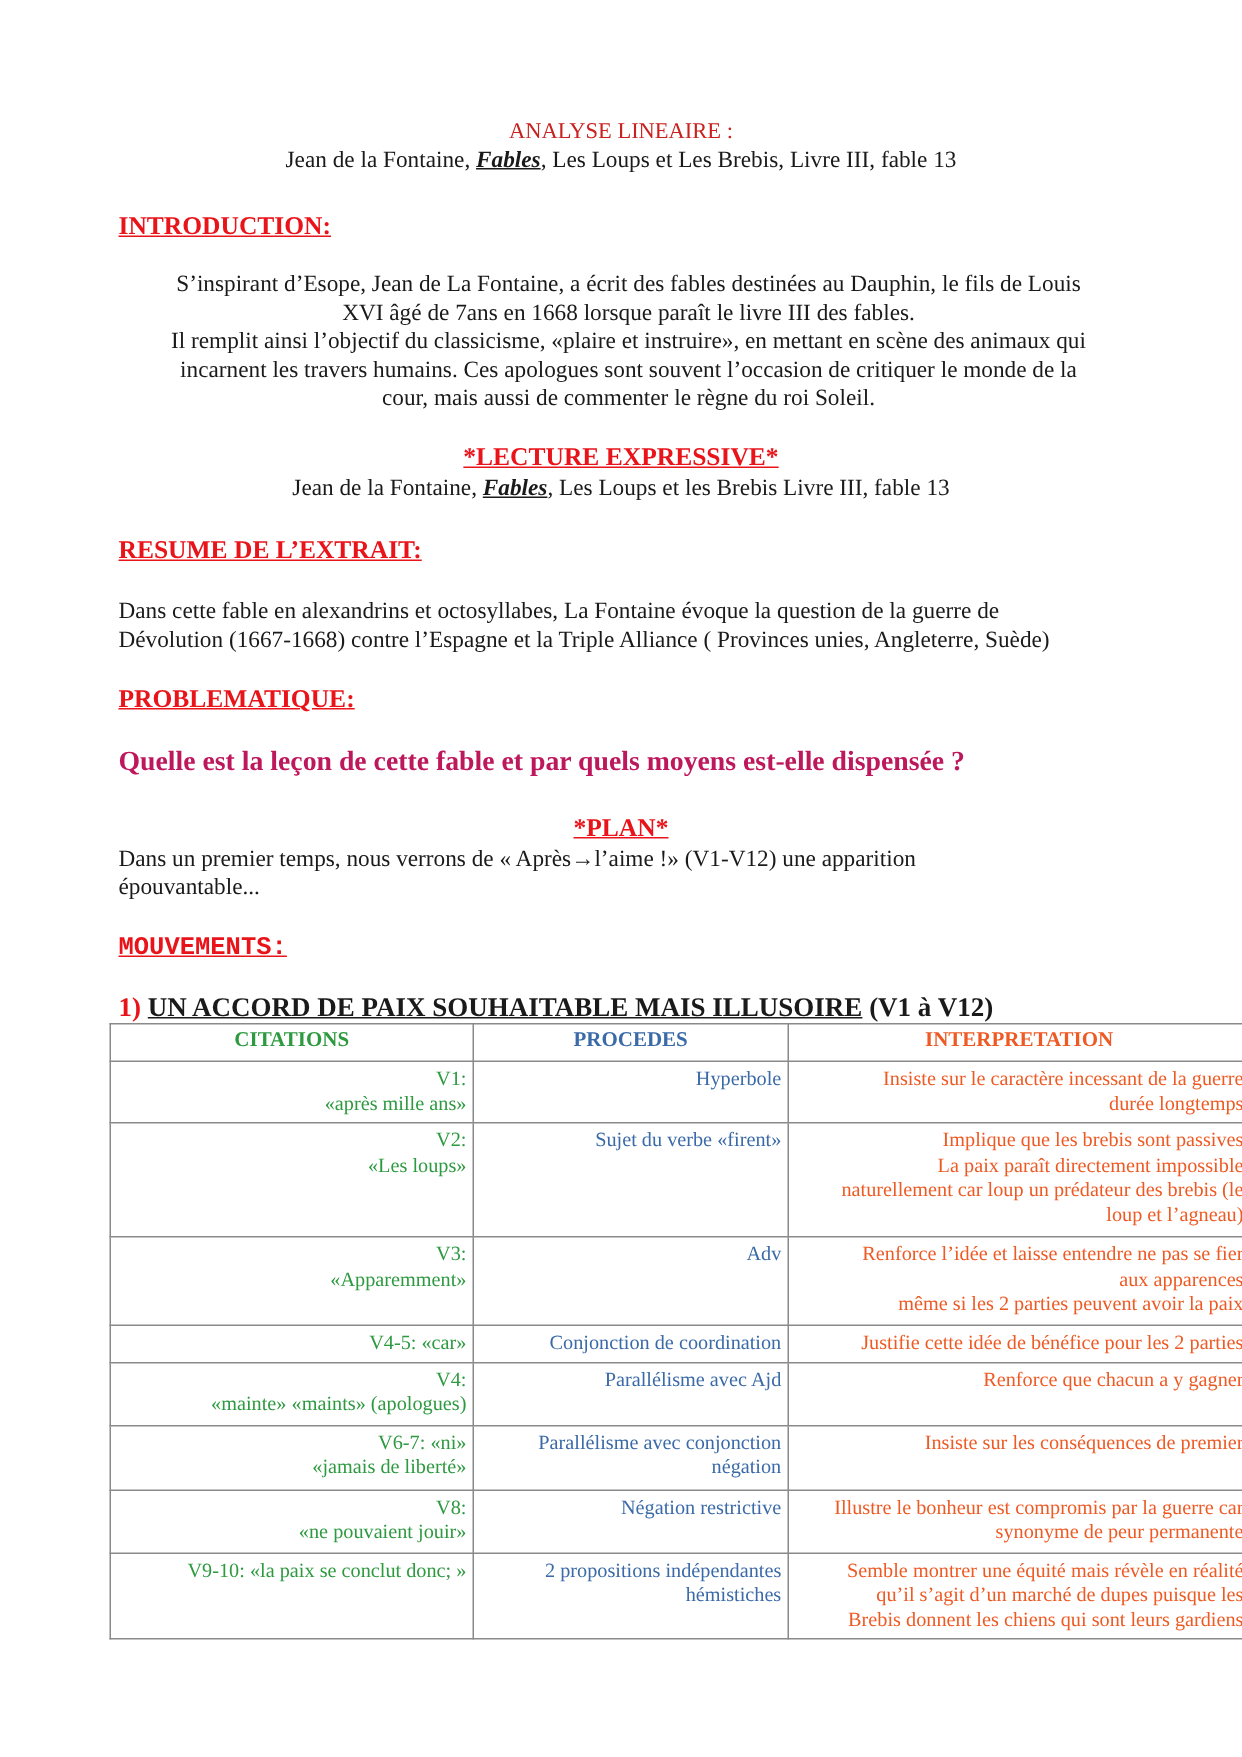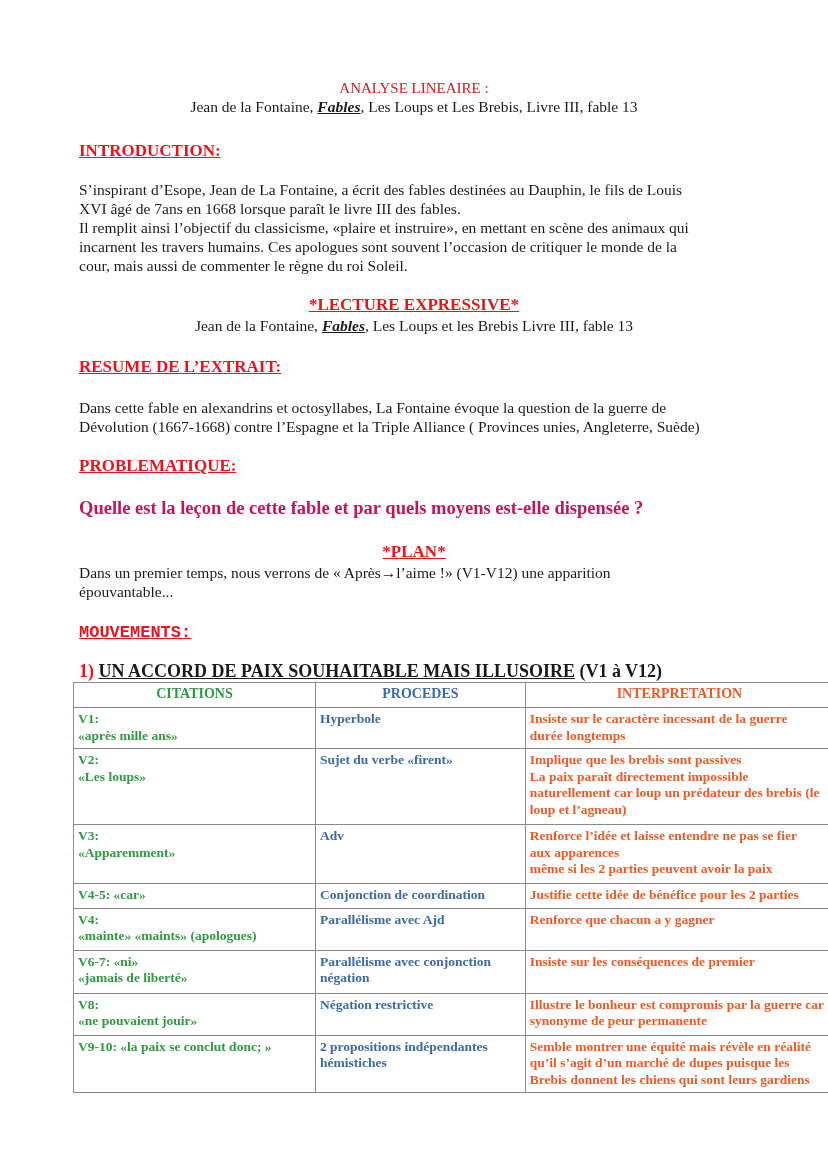--- a/index.html
+++ b/index.html
@@ -98,22 +98,22 @@
       width: 761px;
       border-collapse: collapse;
       font-size: 13.5px;
       line-height: 16.5px;
       table-layout: fixed;
     }
     table.analysis td, table.analysis th {
       border: 1px solid #8a8a8a;
       vertical-align: top;
       padding: 3px 4px 4px 4px;
-      text-align: left;
-      font-weight: bold;
+      text-align: right;
+      font-weight: normal;
     }
     table.analysis th {
       text-align: center;
       font-weight: bold;
       font-size: 14px;
       padding: 3px 4px 4px 4px;
       height: 17px;
     }
     .col-cit { width: 234px; }
     .col-proc { width: 203px; }
@@ -126,21 +126,21 @@
   </style>
 </head>
 <body>
 
 <div class="page">
 
   <div class="abs title-top">ANALYSE LINEAIRE :</div>
   <div class="abs subtitle" style="top:97px;"><span>Jean de la Fontaine, </span><span class="fables">Fables</span><span>, Les Loups et Les Brebis, Livre III, fable 13</span></div>
 
   <div class="abs section-heading" style="top:140px;">INTRODUCTION:</div>
-  <div class="abs body-text" style="top:180px;">
+  <div class="abs body-text" style="top:180px;text-align:center;">
     <span class="line">S’inspirant d’Esope, Jean de La Fontaine, a écrit des fables destinées au Dauphin, le fils de Louis</span>
     <span class="line">XVI âgé de 7ans en 1668 lorsque paraît le livre III des fables.</span>
     <span class="line">Il remplit ainsi l’objectif du classicisme, «plaire et instruire», en mettant en scène des animaux qui</span>
     <span class="line">incarnent les travers humains. Ces apologues sont souvent l’occasion de critiquer le monde de la</span>
     <span class="line">cour, mais aussi de commenter le règne du roi Soleil.</span>
   </div>
 
   <div class="abs center-heading" style="top:294px;"><span>*LECTURE EXPRESSIVE*</span></div>
   <div class="abs subtitle" style="top:316px;"><span>Jean de la Fontaine, </span><span class="fables">Fables</span><span>, Les Loups et les Brebis Livre III, fable 13</span></div>
 

